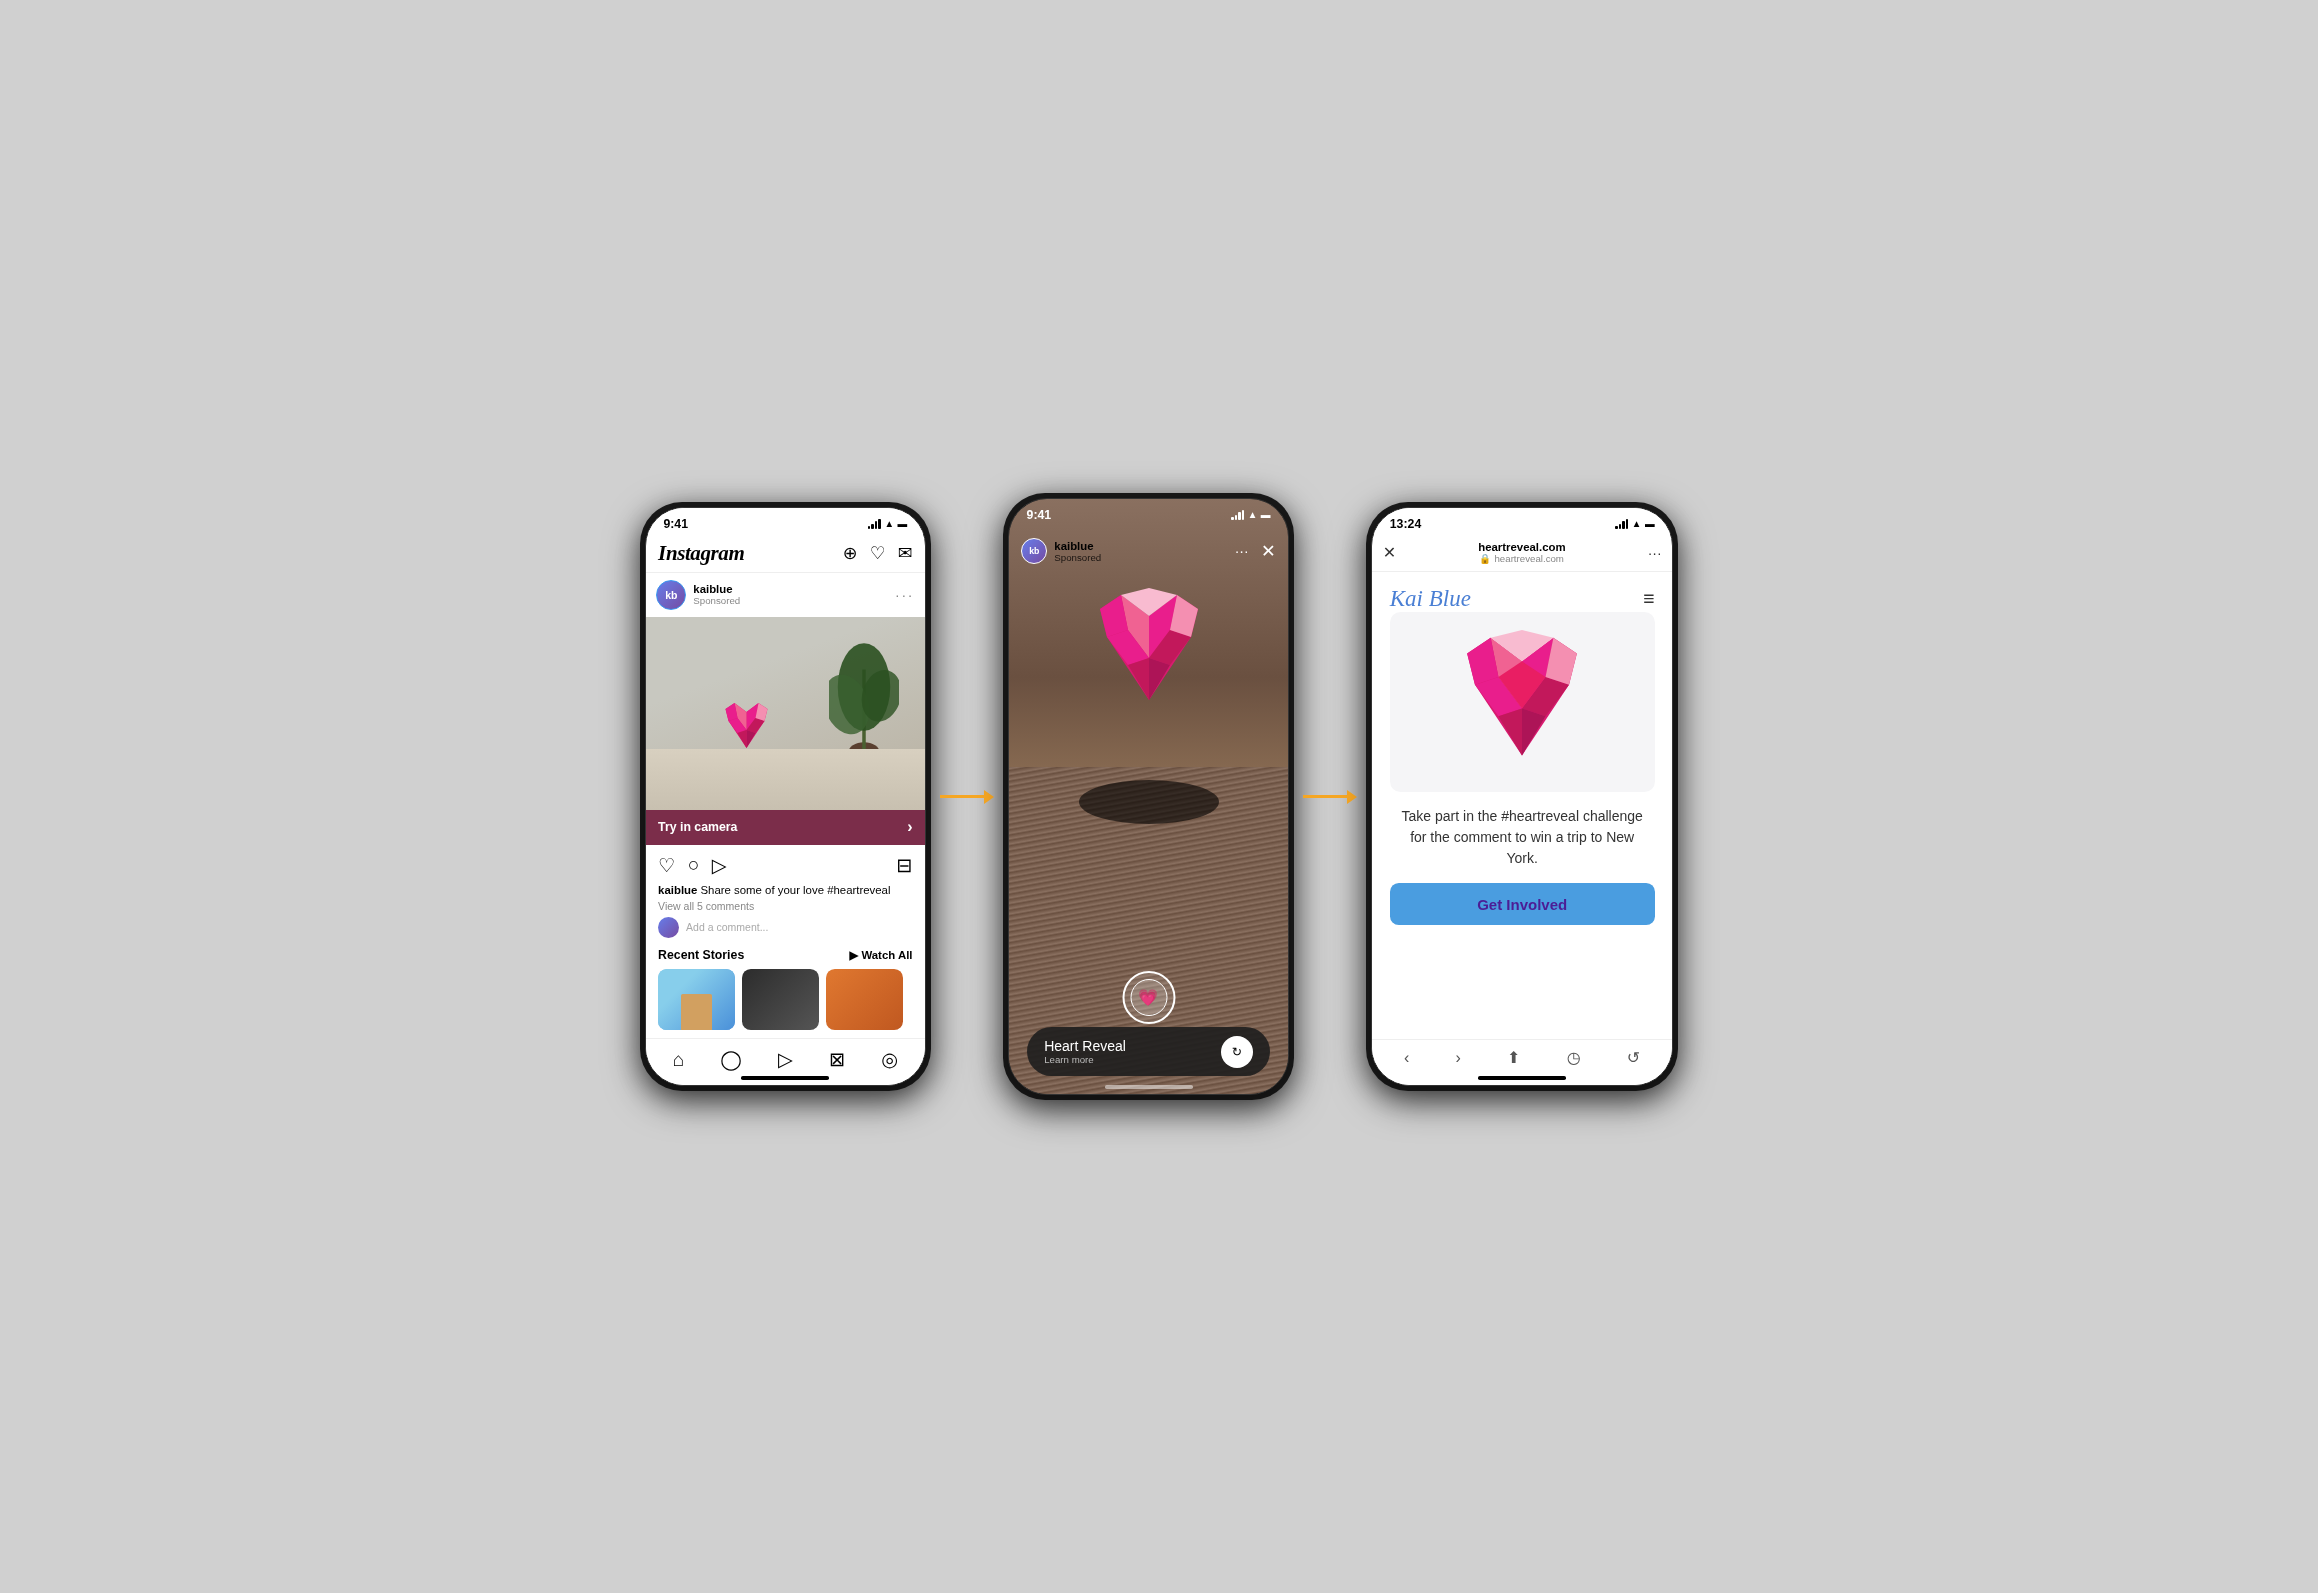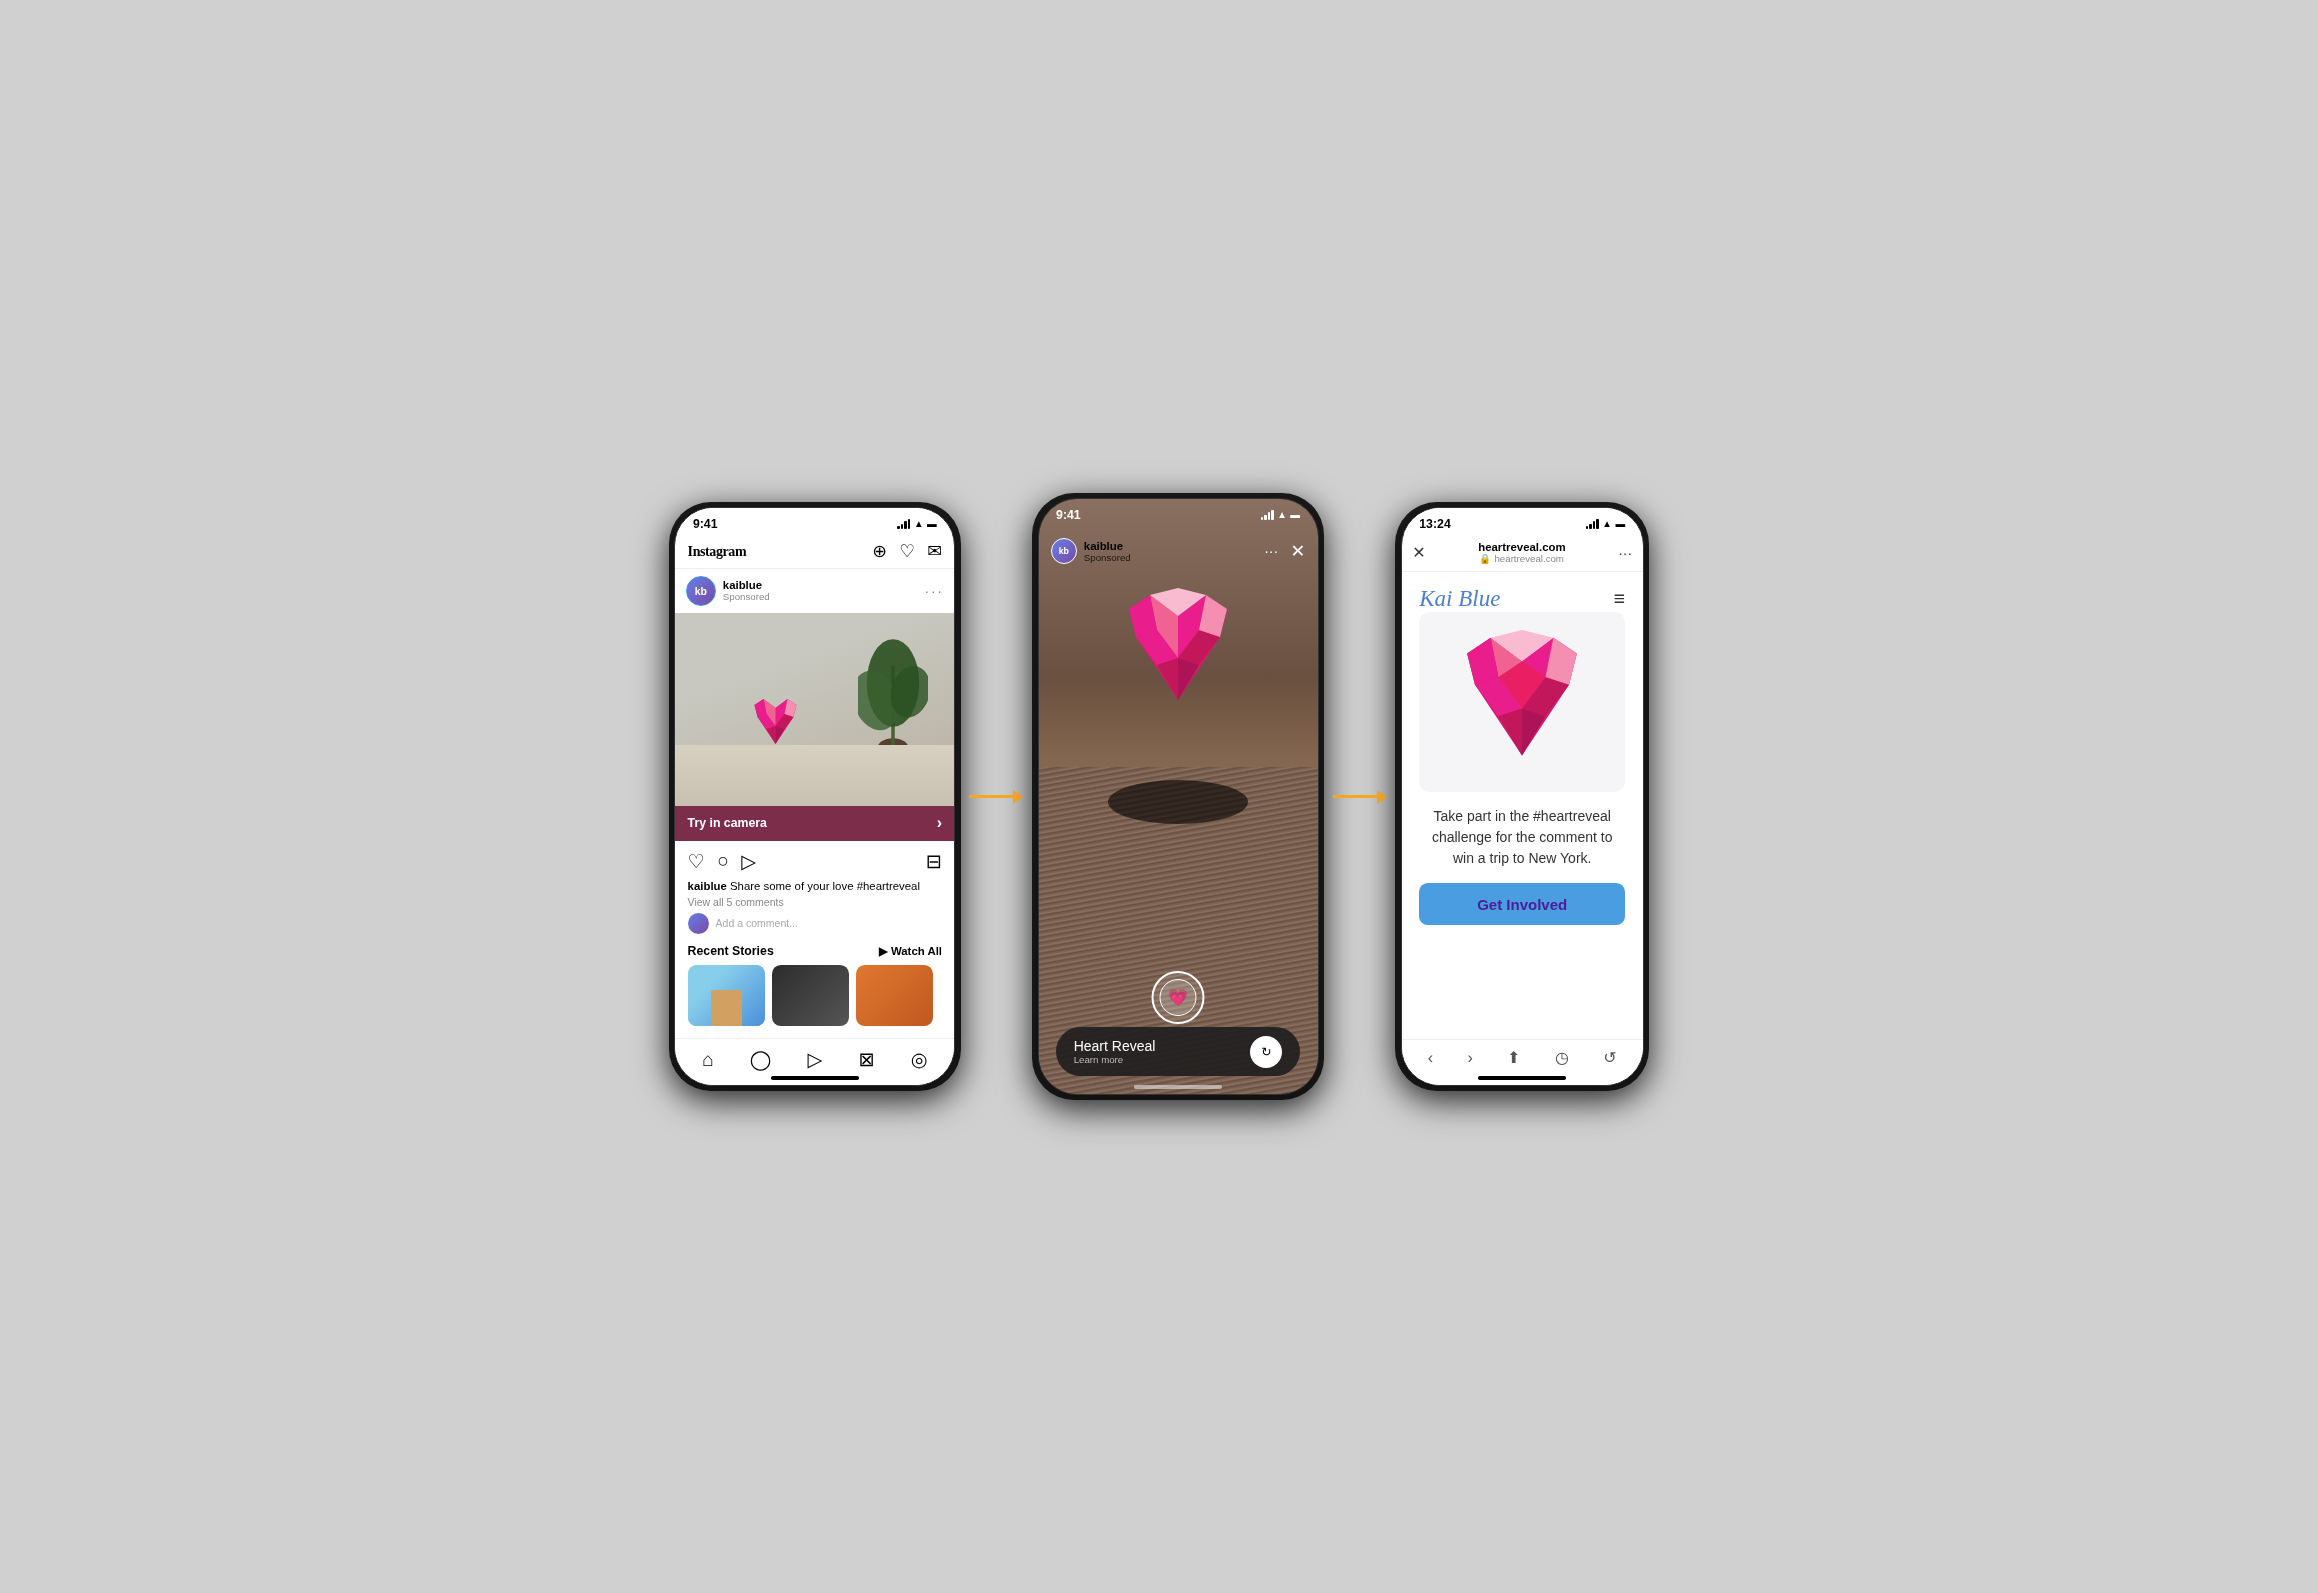--- a/index.html
+++ b/index.html
@@ -33,21 +33,21 @@
 
     .phone-outer {
       background: #1a1a1a;
       border-radius: 42px;
       padding: 5.3px;
       box-shadow: 0 10.5px 35px rgba(0,0,0,0.6);
     }
 
     .phone-1 { width: 281px; height: 579px; }
     .phone-2 { width: 281px; height: 597px; }
-    .phone-3 { width: 243px; height: 579px; }
+    .phone-3 { width: 302px; height: 579px; }
 
     
     .status-bar {
       display: flex;
       justify-content: space-between;
       align-items: center;
       padding: 8.8px 17.6px 3.5px;
       font-size: 11.4px;
       font-weight: 600;
       background: #fff;
@@ -69,21 +69,22 @@
     
     .insta-header {
       display: flex;
       justify-content: space-between;
       align-items: center;
       padding: 7px 12.3px 5.3px;
       border-bottom: 0.9px solid #eee;
     }
     .insta-logo {
       font-family: 'Georgia', serif;
-      font-size: 14px;
+      font-size: 21px;
+      font-style: italic;
       font-weight: 700;
       letter-spacing: -0.4px;
     }
     .insta-header-icons { display: flex; gap: 12.3px; align-items: center; }
     .icon-btn { font-size: 17.6px; cursor: pointer; color: #000; }
 
     .post-header {
       display: flex;
       align-items: center;
       padding: 7px 10.5px;

